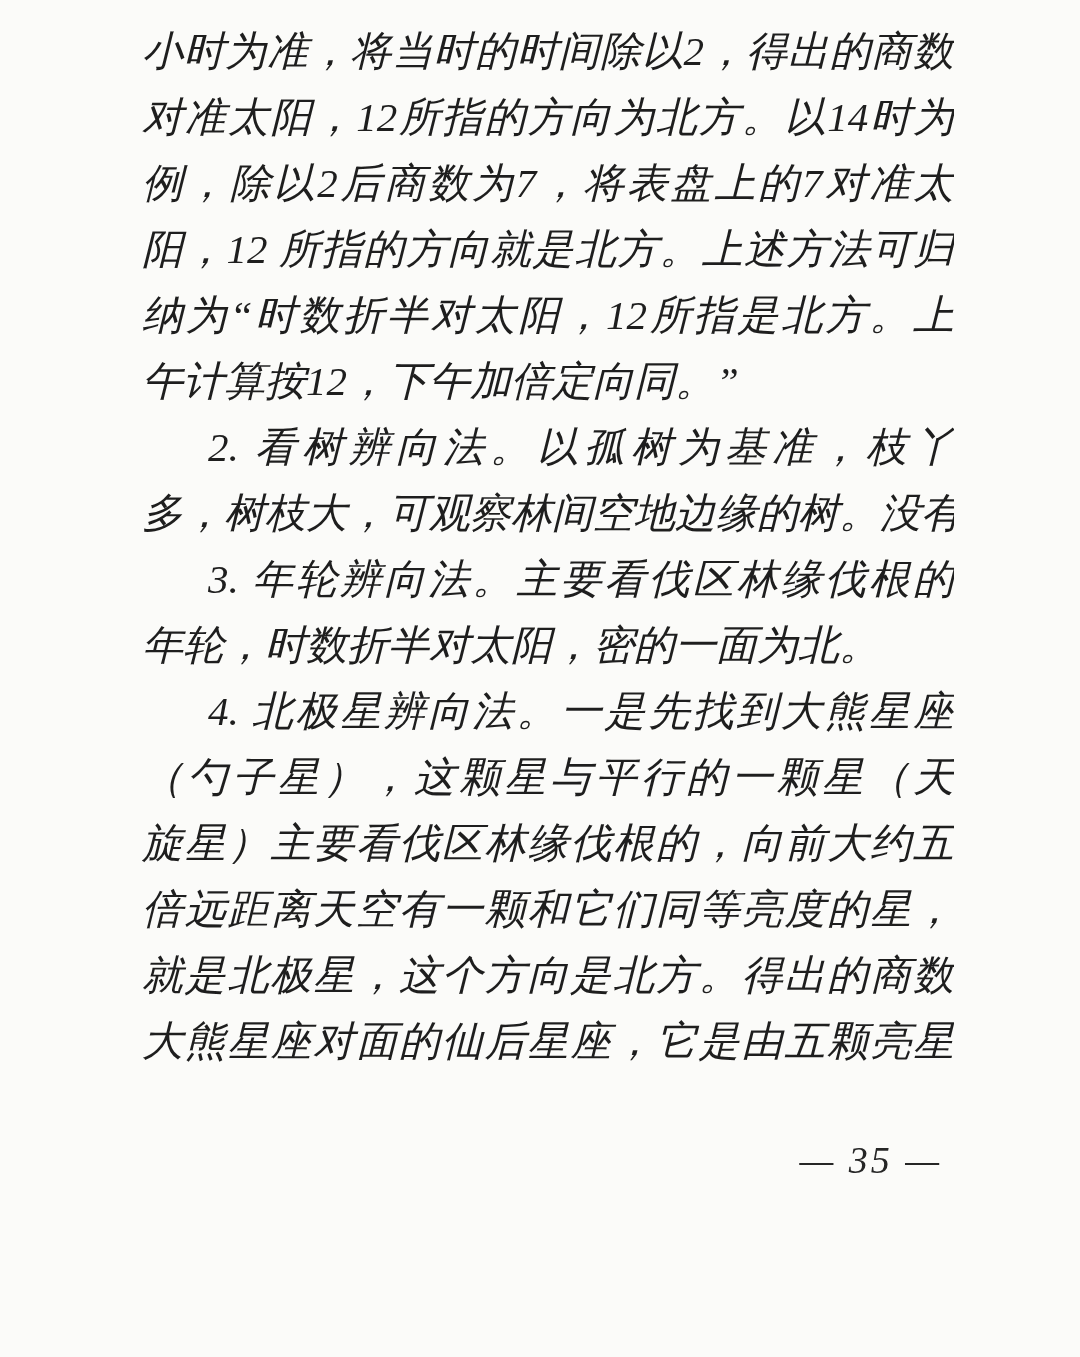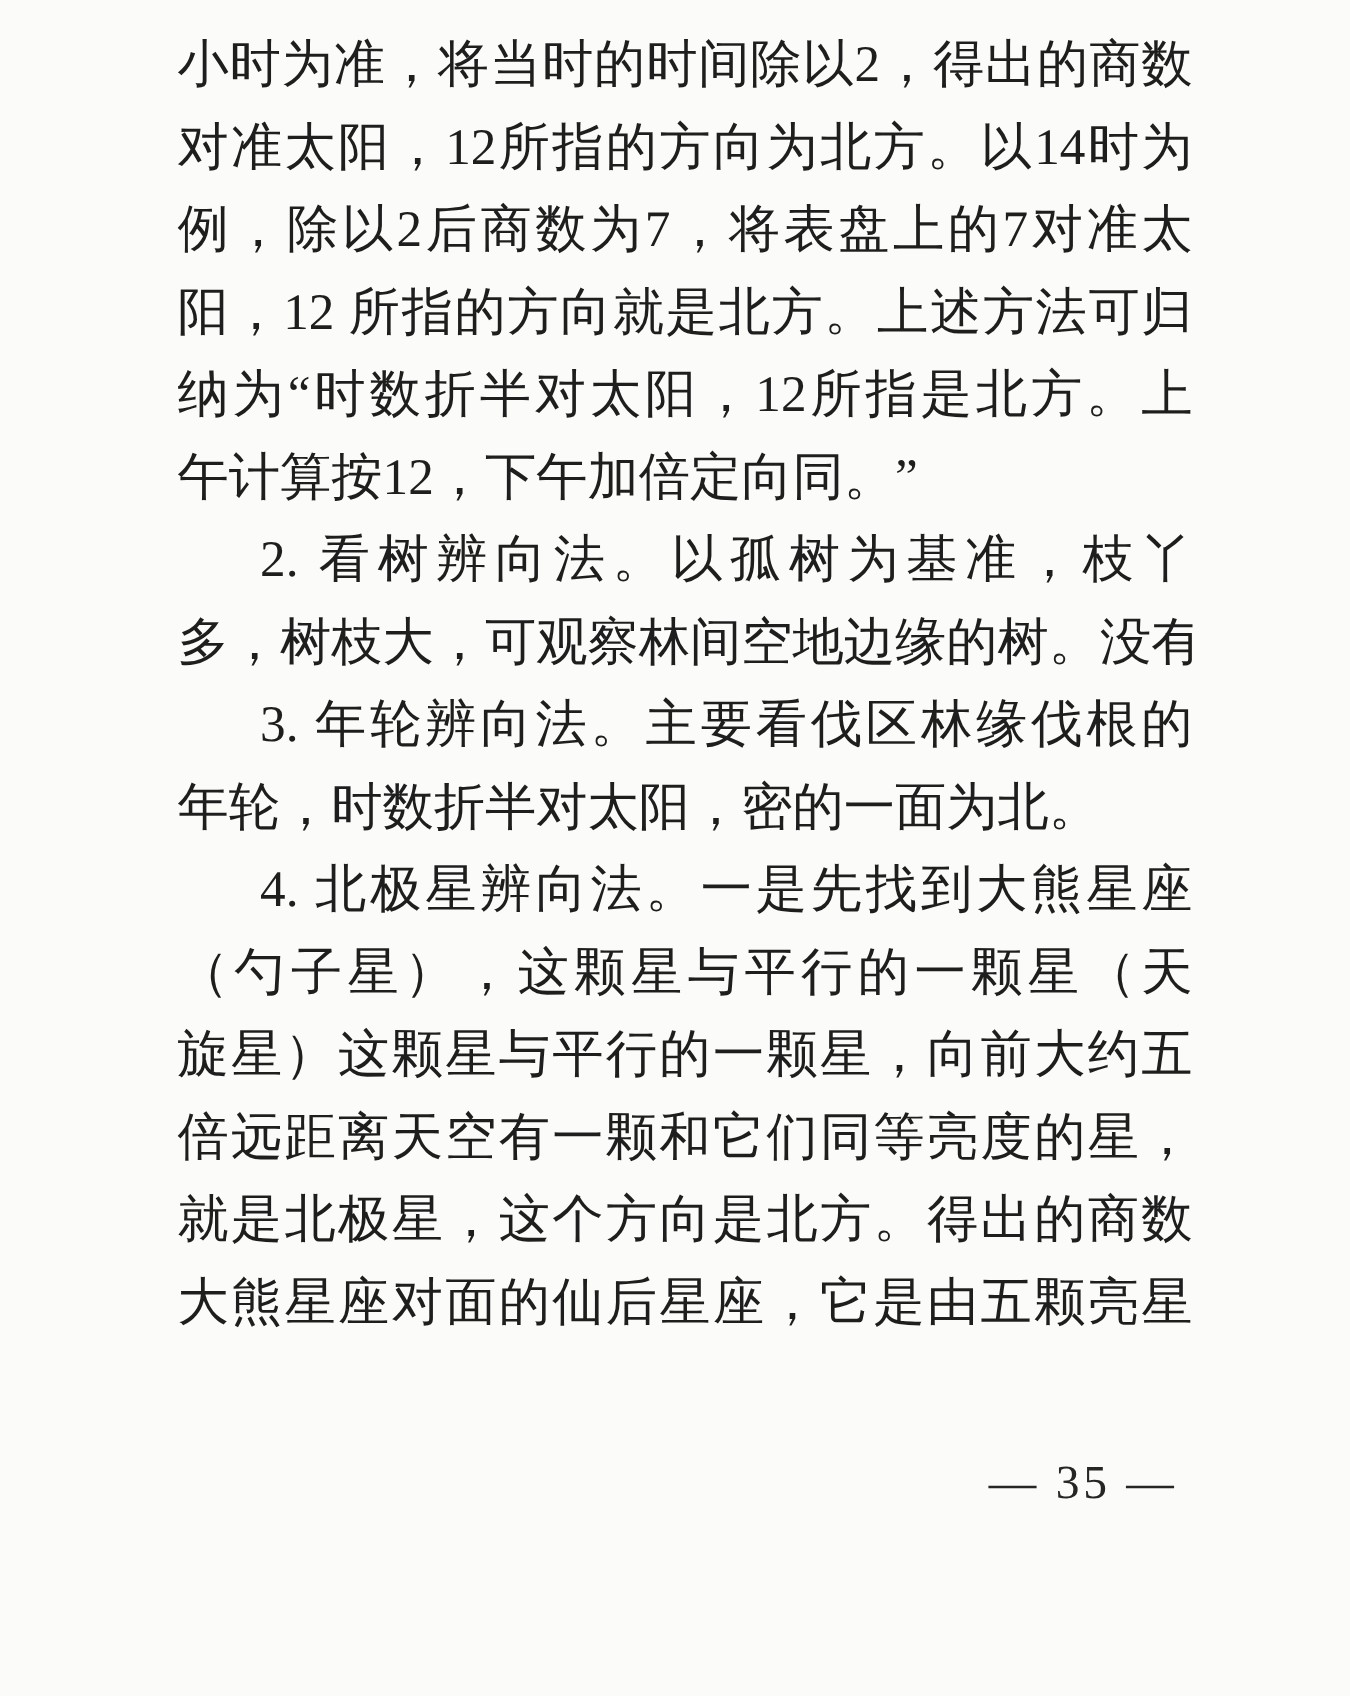--- a/index.html
+++ b/index.html
@@ -12,20 +12,21 @@
     background: #fbfbf9;
     font-family: "Liberation Serif", serif;
     color: #1e1e1e;
     overflow: hidden;
   }
   .page {
     width: 1080px;
     height: 979px;
     position: relative;
     background: #fbfbf9;
+    font-style: italic;
   }
   .text-block {
     padding: 18px 126px 0 142px; 
   }
   .line {
     width: 812px;
     font-size: 41px;
     line-height: 66px;
     height: 66px;
     letter-spacing: 0px;
@@ -38,21 +39,21 @@
   }
   .line.para-end {
     text-align: left;
     text-align-last: auto;
   }
   .line.indent {
     padding-left: 66px;
     width: 746px;
   }
   .footer {
-    margin-top: 90px;
+    margin-top: 64px;
     padding-right: 138px;
     text-align: right;
     font-size: 38px;
     letter-spacing: 3px;
     color: #262626;
   }
 </style>
 </head>
 <body>
 
@@ -63,21 +64,21 @@
     <div class="line">例，除以2后商数为7，将表盘上的7对准太</div>
     <div class="line">阳，12 所指的方向就是北方。上述方法可归</div>
     <div class="line">纳为“时数折半对太阳，12所指是北方。上</div>
     <div class="line para-end">午计算按12，下午加倍定向同。”</div>
     <div class="line indent">2. 看树辨向法。以孤树为基准，枝丫</div>
     <div class="line">多，树枝大，可观察林间空地边缘的树。没有</div>
     <div class="line indent">3. 年轮辨向法。主要看伐区林缘伐根的</div>
     <div class="line para-end">年轮，时数折半对太阳，密的一面为北。</div>
     <div class="line indent">4. 北极星辨向法。一是先找到大熊星座</div>
     <div class="line">（勺子星），这颗星与平行的一颗星（天</div>
-    <div class="line">旋星）这颗星与平行的一颗星，向前大约五</div>
+    <div class="line">旋星）主要看伐区林缘伐根的，向前大约五</div>
     <div class="line">倍远距离天空有一颗和它们同等亮度的星，</div>
     <div class="line">就是北极星，这个方向是北方。得出的商数</div>
     <div class="line">大熊星座对面的仙后星座，它是由五颗亮星</div>
   </div>
 
   <div class="footer">
     <span>— 35 —</span>
   </div>
 </div>
 

